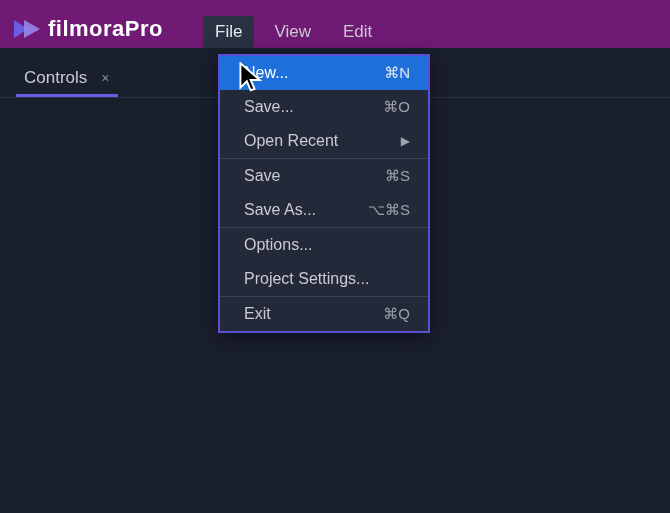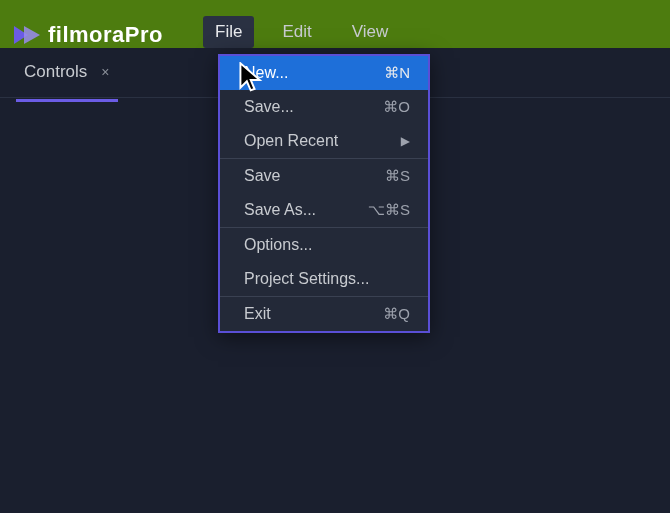--- a/index.html
+++ b/index.html
@@ -8,39 +8,39 @@
       height: 513px;
       background: #1a1f2e;
       font-family: -apple-system, BlinkMacSystemFont, "Segoe UI", Arial, sans-serif;
       color: #c8cbd0;
       overflow: hidden;
       position: relative;
     }
     .menubar {
       height: 48px;
       display: flex;
-      align-items: flex-end;
-      padding: 0 14px;
-      background: #4d7c0f;
+      align-items: flex-start;
+      padding: 16px 14px;
+      background: #701a75;
     }
     .logo-area {
       display: flex;
       align-items: center;
       gap: 8px;
       margin-right: 40px;
     }
     .logo-icon { width: 26px; height: 26px; flex-shrink: 0; }
     .logo-text {
       color: #ffffff;
       font-size: 22px;
       font-weight: 700;
       letter-spacing: 0.5px;
     }
     .logo-text .pro { font-weight: 700; }
-    .menu-items { display: flex; align-items: center; gap: 16px; }
+    .menu-items { display: flex; align-items: center; gap: 8px; }
     .menu-item {
       padding: 6px 12px;
       font-size: 17px;
       color: #c8cbd0;
       cursor: pointer;
       border-radius: 3px;
     }
     .menu-item.active {
       background: #2a3142;
       color: #e8eaed;
@@ -49,21 +49,21 @@
       display: flex;
       align-items: center;
       padding: 0 16px;
       height: 40px;
       margin-top: 10px;
     }
     .tab {
       display: flex;
       align-items: center;
       gap: 10px;
-      padding: 8px 4px 17px 8px;
+      padding: 8px 4px 6px 8px;
       font-size: 17px;
       color: #c8cbd0;
       border-bottom: 3px solid #6b5ce5;
     }
     .tab-close {
       font-size: 14px;
       color: #8a8f99;
       cursor: pointer;
       padding: 0 4px;
     }
@@ -132,22 +132,22 @@
     <svg class="logo-icon" viewBox="0 0 26 26">
       <polygon points="0,4 14,13 0,22" fill="#6b5ce5"></polygon>
       <polygon points="10,4 26,13 10,22" fill="#9b8cf0" opacity="0.85"></polygon>
     </svg>
     <span class="logo-text">
       <span>filmora</span><span class="pro">Pro</span>
     </span>
   </div>
   <div class="menu-items">
     <div class="menu-item active">File</div>
+    <div class="menu-item">View</div>
     <div class="menu-item">Edit</div>
-    <div class="menu-item">View</div>
   </div>
 </div>
 
 <div class="panel-tabs">
   <div class="tab">
     <span>Controls</span>
     <span class="tab-close">×</span>
   </div>
 </div>
 

